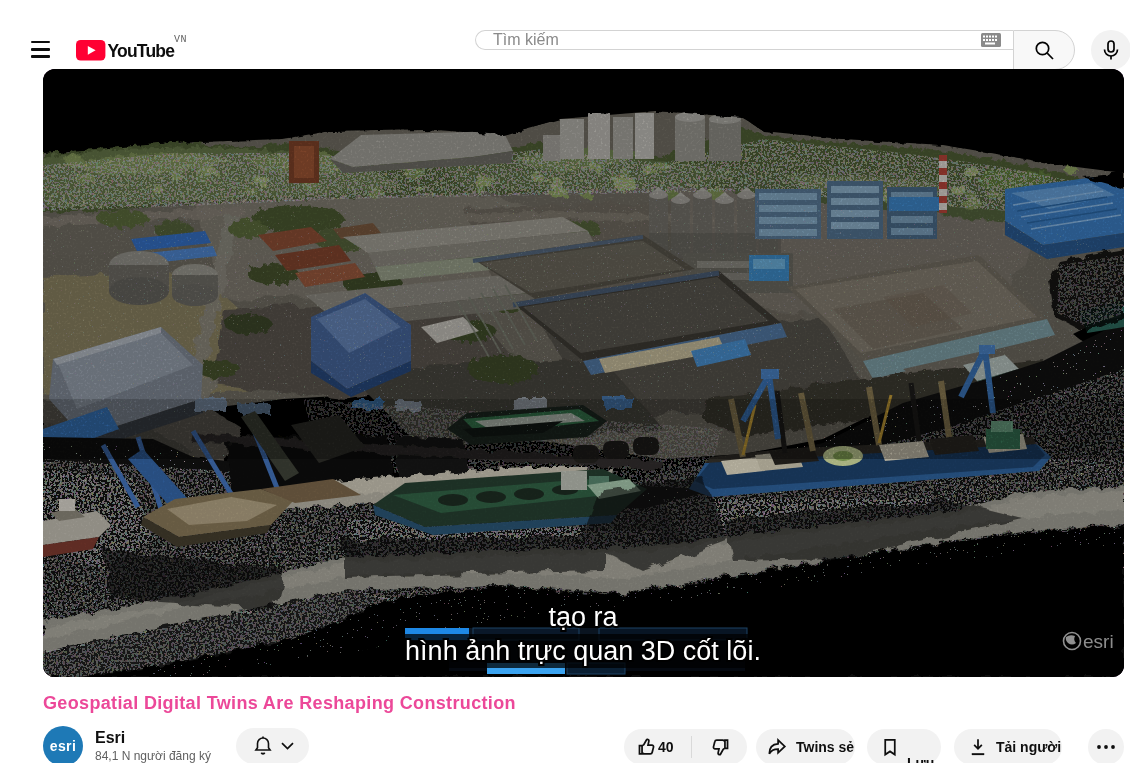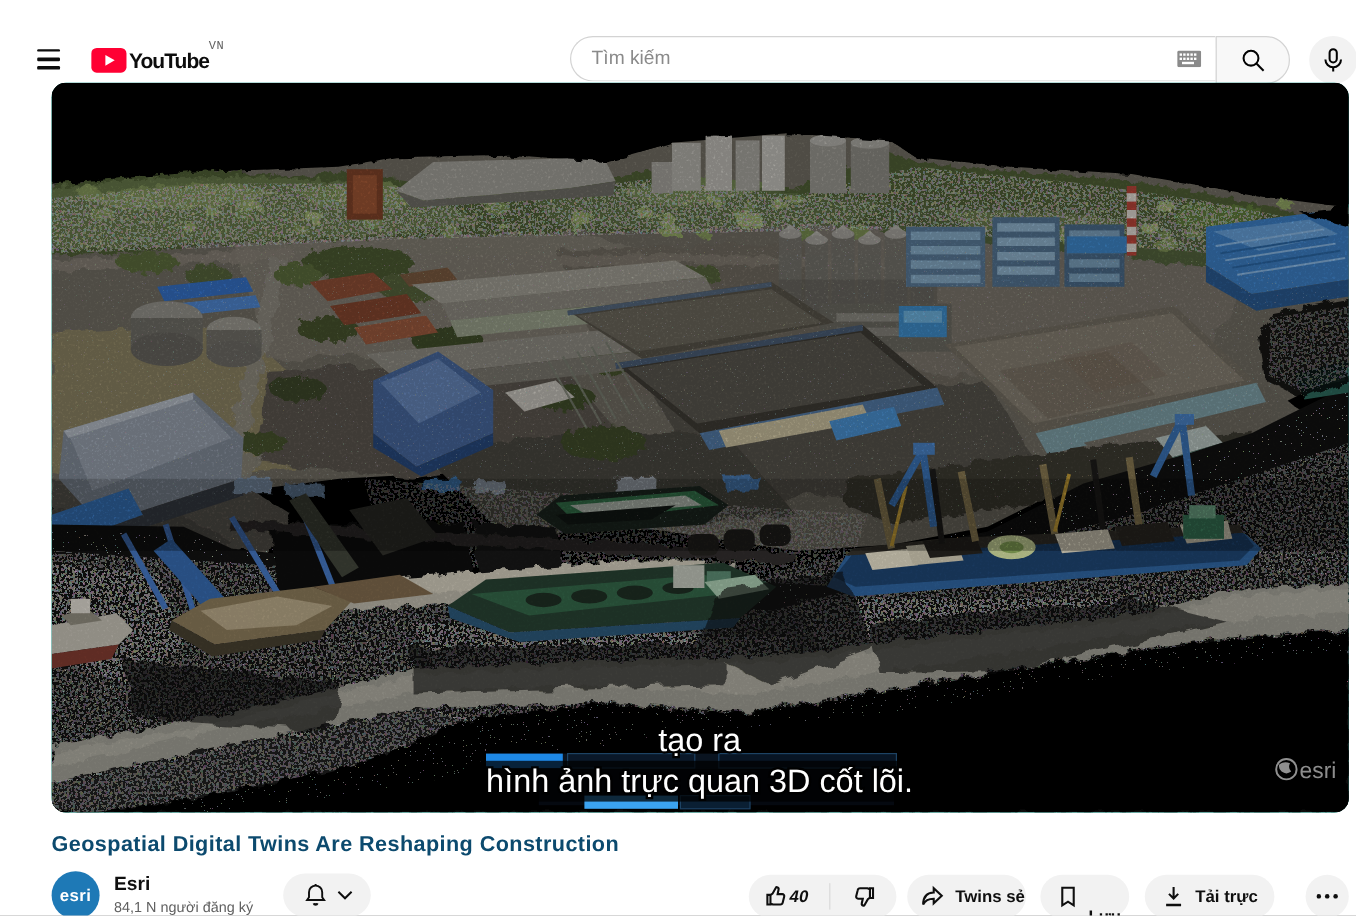--- a/index.html
+++ b/index.html
@@ -4,29 +4,29 @@
 <style>
   html,body{margin:0;padding:0;background:#fff;font-family:"Liberation Sans",sans-serif;}
   body{width:1130px;height:763px;overflow:hidden;position:relative;}
   
   .topbar{position:absolute;left:0;top:0;width:1130px;height:56px;background:#fff;margin-top:21px;}
   .burger{position:absolute;left:31px;top:20px;width:19px;height:17px;}
   .burger div{height:2.4px;background:#0d0d0d;border-radius:1px;margin-bottom:4.8px;}
   .ytlogo{position:absolute;left:76px;top:19px;}
   .vn{position:absolute;left:174px;top:13px;font-size:10px;color:#606060;letter-spacing:.5px;font-family:Liberation Mono, monospace;}
   .searchwrap{position:absolute;left:475px;top:9px;height:40px;display:flex;}
-  .searchbox{width:538px;height:38px;border:1px solid #d3d3d3;border-right:none;border-radius:20px 0 0 20px;display:flex;align-items:center;box-sizing:border-box;}
+  .searchbox{width:538px;height:20px;border:1px solid #d3d3d3;border-right:none;border-radius:20px 0 0 20px;display:flex;align-items:center;box-sizing:border-box;}
   .searchbox .ph{margin-left:17px;color:#8a8a8a;font-size:16px;flex:1;}
   .kbd{margin-right:12px;}
   .searchbtn{width:62px;height:40px;background:#f8f8f8;border:1px solid #d3d3d3;border-radius:0 20px 20px 0;box-sizing:border-box;display:flex;align-items:center;justify-content:center;}
   .micbtn{position:absolute;left:1091px;top:9px;width:40px;height:40px;border-radius:50%;background:#f2f2f2;display:flex;align-items:center;justify-content:center;}
   
-  .video{position:absolute;left:43px;top:69px;width:1081px;height:608px;border-radius:12px;overflow:hidden;background:#14b8a6;}
+  .video{position:absolute;left:43px;top:69px;width:1081px;height:608px;border-radius:12px;overflow:hidden;background:#f0abfc;}
   
-  .title{position:absolute;left:43px;top:693px;width:1000px;font-size:18px;font-weight:bold;color:#0c4a6e;letter-spacing:.35px;}
+  .title{position:absolute;left:43px;top:693px;width:1000px;font-size:18px;font-weight:bold;color:#ec4899;letter-spacing:.35px;}
   .avatar{position:absolute;left:43px;top:726px;width:40px;height:40px;border-radius:50%;background:#1e79b6;color:#fff;display:flex;align-items:center;justify-content:center;font-size:14px;font-weight:bold;letter-spacing:.4px;}
   .chname{position:absolute;left:95px;top:729px;font-size:16px;font-weight:bold;color:#0f0f0f;}
   .chsub{position:absolute;left:95px;top:749px;font-size:12px;color:#606060;}
   .bellbtn{position:absolute;left:236px;top:728px;width:73px;height:36px;border-radius:18px;background:#f2f2f2;display:flex;align-items:center;justify-content:center;gap:6px;}
   .actions{position:absolute;left:0;top:729px;width:1130px;height:36px;}
   .ab{position:absolute;top:0;height:36px;border-radius:18px;background:#f2f2f2;display:flex;align-items:center;justify-content:center;font-size:14px;font-weight:bold;color:#0f0f0f;white-space:nowrap;box-sizing:border-box;}
 </style>
 </head>
 <body>
 <div class="topbar">
@@ -496,21 +496,21 @@
     </svg>
   <svg width="13" height="8" viewBox="0 0 13 8" fill="none" stroke="#0f0f0f" stroke-width="1.7">
       <path d="M1 1.2 L6.5 6.6 L12 1.2"></path>
     </svg>
 </div>
 <div class="actions">
   <div class="ab" style="left:624px;width:123px;">
     <svg style="position:absolute;left:12px;top:7px" width="22" height="22" viewBox="0 0 24 24" fill="none" stroke="#0f0f0f" stroke-width="1.9">
         <path d="M3.8 10.6 h2.8 v8.8 H3.8 z M6.6 18.4 l2.2 1 h6.8 c1 0 1.9-.7 2.1-1.7 l1.4-5.6 c.3-1.1-.6-2.2-1.7-2.2 h-4.3 l.9-4.1 c.2-1-.4-2-1.4-2.2 -.5-.1-.9.1-1.1.5 L8.5 9.5 6.6 10.8 Z"></path>
       </svg>
-    <span style="position:absolute;left:34px;top:10px;line-height:16px;font-style:italic;">40</span>
+    <span style="position:absolute;left:34px;top:10px;line-height:16px;">40</span>
     <div style="position:absolute;left:66.5px;top:7px;width:1px;height:22px;background:#d9d9d9;"></div>
     <svg style="position:absolute;left:85px;top:7px" width="22" height="22" viewBox="0 0 24 24" fill="none" stroke="#0f0f0f" stroke-width="1.9">
         <g transform="rotate(180 12 12)">
           <path d="M3.8 10.6 h2.8 v8.8 H3.8 z M6.6 18.4 l2.2 1 h6.8 c1 0 1.9-.7 2.1-1.7 l1.4-5.6 c.3-1.1-.6-2.2-1.7-2.2 h-4.3 l.9-4.1 c.2-1-.4-2-1.4-2.2 -.5-.1-.9.1-1.1.5 L8.5 9.5 6.6 10.8 Z"></path>
         </g>
       </svg>
   </div>
   <div class="ab" style="left:756px;width:99px;">
     <svg style="position:absolute;left:10px;top:7px" width="22" height="22" viewBox="0 0 24 24" fill="none" stroke="#0f0f0f" stroke-width="1.9">
         <path d="M13.2 14.2 C8 14.2 5 16.5 3.6 19.4 c0-6.5 3.3-10.6 9.6-10.9 V4.5 L20.5 11.4 13.2 18.3 Z"></path>
@@ -521,21 +521,21 @@
     <svg style="position:absolute;left:12px;top:7px" width="22" height="22" viewBox="0 0 24 24" fill="none" stroke="#0f0f0f" stroke-width="1.9">
         <path d="M6.8 4.2 h10.4 v16 l-5.2-3.4 -5.2 3.4 Z"></path>
       </svg>
     <span style="position:absolute;left:40px;top:10px;line-height:16px;margin-top:16px;">Lưu</span>
   </div>
   <div class="ab" style="left:954px;width:108px;">
     <svg style="position:absolute;left:13px;top:7px" width="22" height="22" viewBox="0 0 24 24" fill="none" stroke="#0f0f0f" stroke-width="1.9">
         <path d="M12 3.5 v10.2 M7.8 9.7 l4.2 4.3 4.2-4.3"></path>
         <path d="M5.2 19.8 h13.6" stroke-width="2.1"></path>
       </svg>
-    <span style="position:absolute;left:42px;top:10px;line-height:16px;">Tải trực</span>
+    <span style="position:absolute;left:42px;top:10px;line-height:16px;">Tải người</span>
   </div>
   <div class="ab" style="left:1088px;width:36px;border-radius:50%;">
     <svg width="18" height="4" viewBox="0 0 18 4">
         <g fill="#0f0f0f">
           <circle cx="2" cy="2" r="1.9"></circle>
           <circle cx="9" cy="2" r="1.9"></circle>
           <circle cx="16" cy="2" r="1.9"></circle>
         </g>
       </svg>
   </div>

